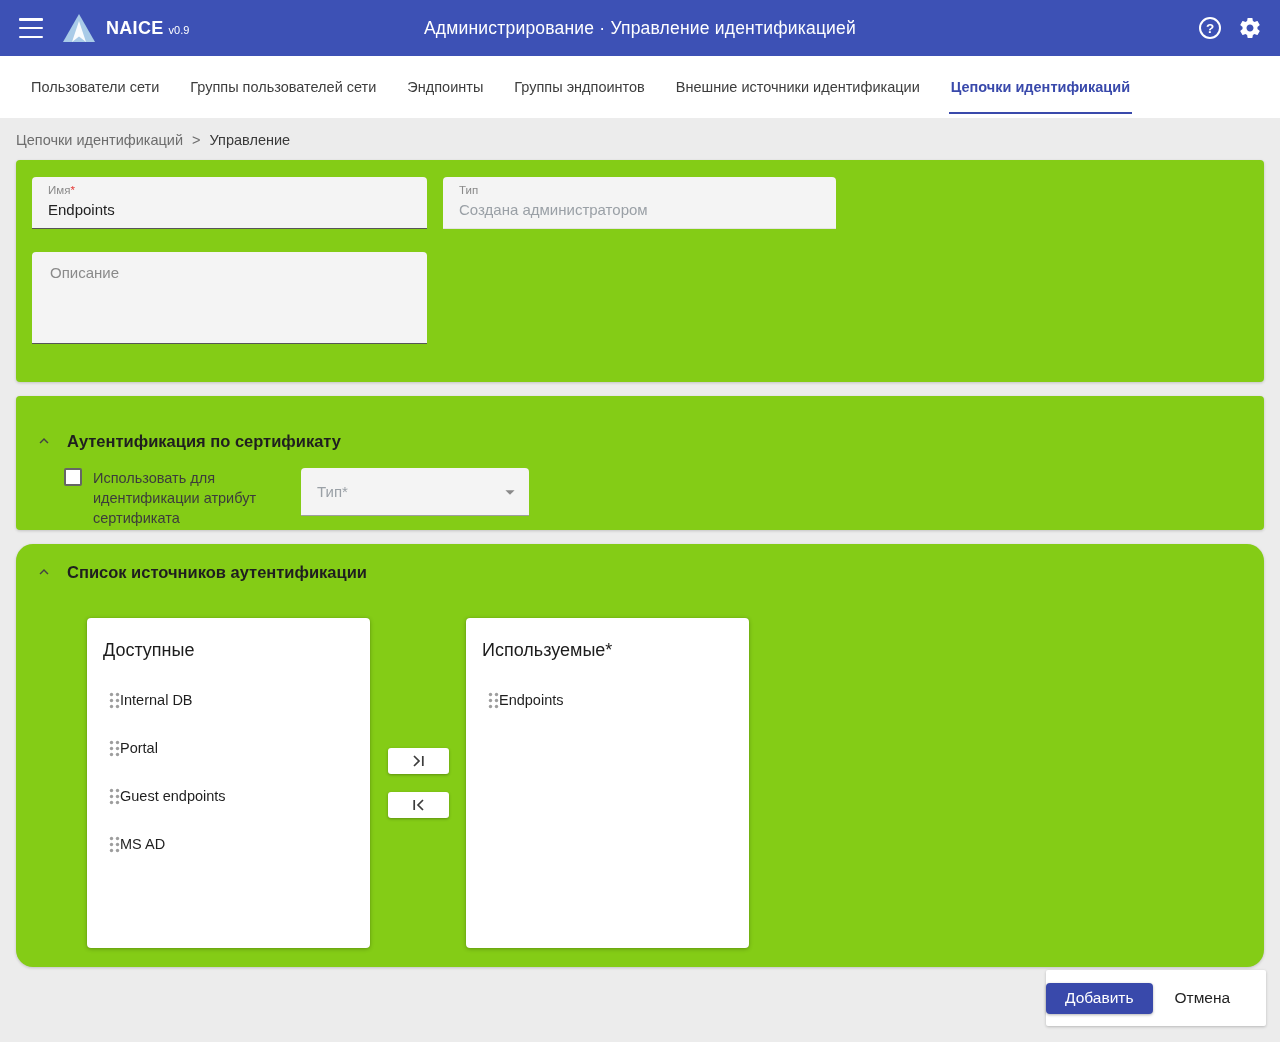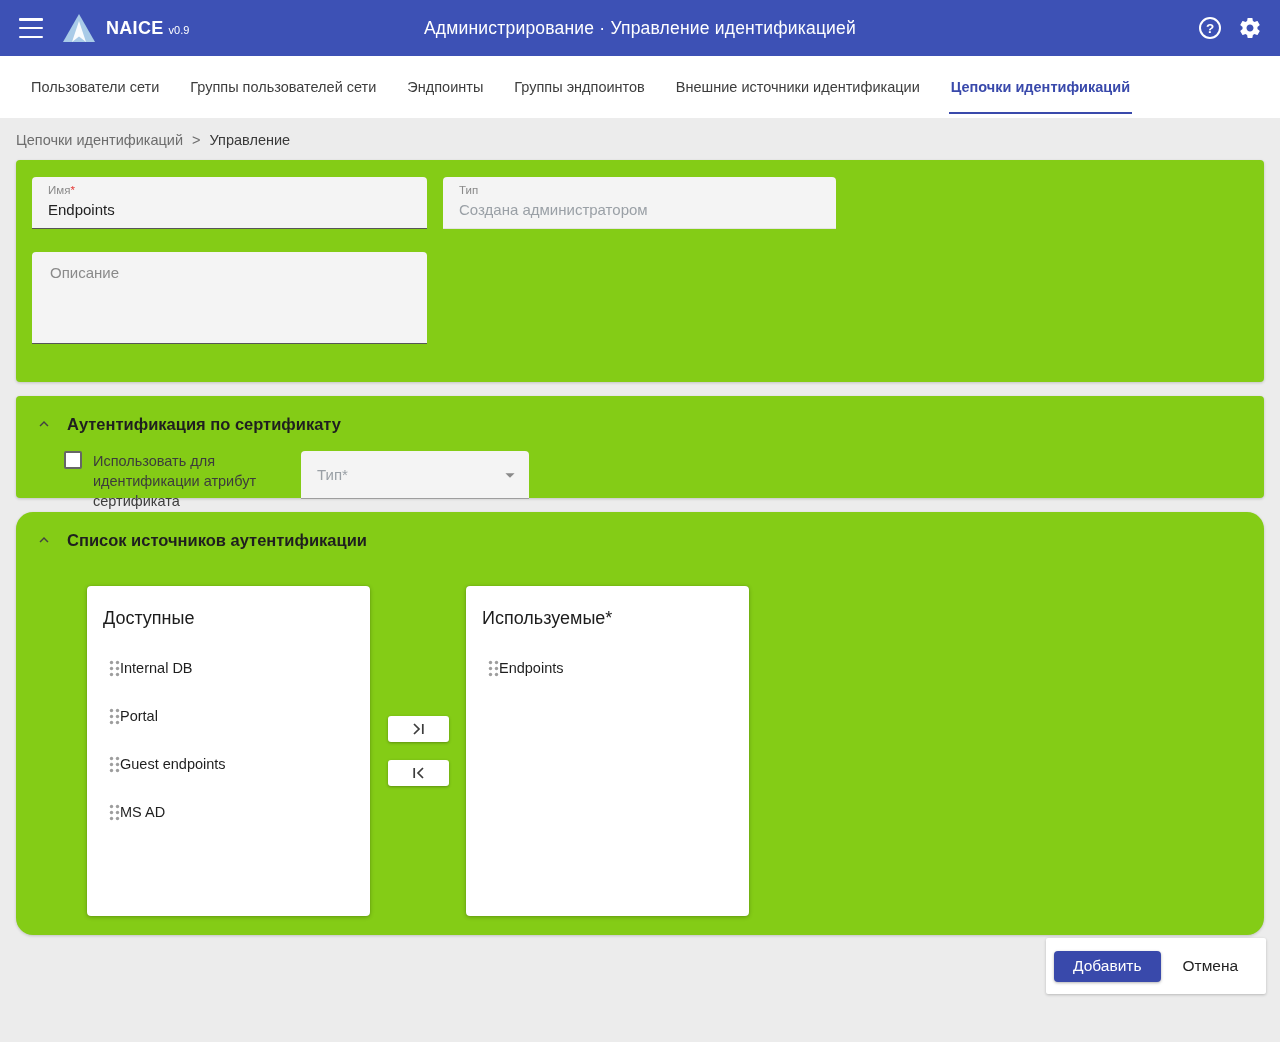--- a/index.html
+++ b/index.html
@@ -54,21 +54,21 @@
   .crumb-parent { color:#6d6d6d; cursor:pointer; }
   .crumb-sep { color:#6d6d6d; }
   .crumb-current { color:#3a3a3a; }
 
   
   .card {
     background:#84cc16; margin:0 16px 14px; border-radius:4px;
     box-shadow:0 1px 3px rgba(0,0,0,.18);
   }
   .card-form   { height:222px; padding:17px 16px 0; }
-  .card-cert   { height:102px; padding:16px 16px 0; }
+  .card-cert   { height:134px; padding:33px 16px 0; }
   .card-src    { height:423px; padding:16px 16px 0; margin-bottom:3px;border-radius:17px; }
 
   
   .fields-row { display:flex; gap:16px; }
   .tfield {
     height:52px; background:#f4f4f4; border-radius:4px 4px 0 0;
     padding:7px 16px 0;
   }
   .tfield .lbl { font-size:11.5px; color:#8a8a8a; display:block; line-height:13px; }
   .tfield .req { color:#e53935; }
@@ -121,21 +121,21 @@
   .transfer-btn {
     width:61px; height:26px; background:#fff; border:0; border-radius:3px;
     box-shadow:0 1px 3px rgba(0,0,0,.3); display:flex; align-items:center; justify-content:center;
     cursor:pointer; padding:0;
   }
 
   
   .actionbar {
     width:220px; height:56px; background:#fff; margin:0 14px 0 auto;
     border-radius:2px; box-shadow:0 1px 3px rgba(0,0,0,.22);
-    display:flex; align-items:center; gap:22px; padding-left:8px;
+    display:flex; align-items:center; gap:22px; 
   }
   .btn-primary {
     height:31px; padding:0 19px; background:#3949ab; color:#fff; border:0; border-radius:4px;
     font-family:"Liberation Sans",sans-serif; font-size:15.5px; font-weight:500;
     box-shadow:0 1px 3px rgba(0,0,0,.3); cursor:pointer;
   }
   .btn-text {
     background:none; border:0; font-family:"Liberation Sans",sans-serif;
     font-size:15.5px; color:#1f1f1f; cursor:pointer; padding:0;
   }

